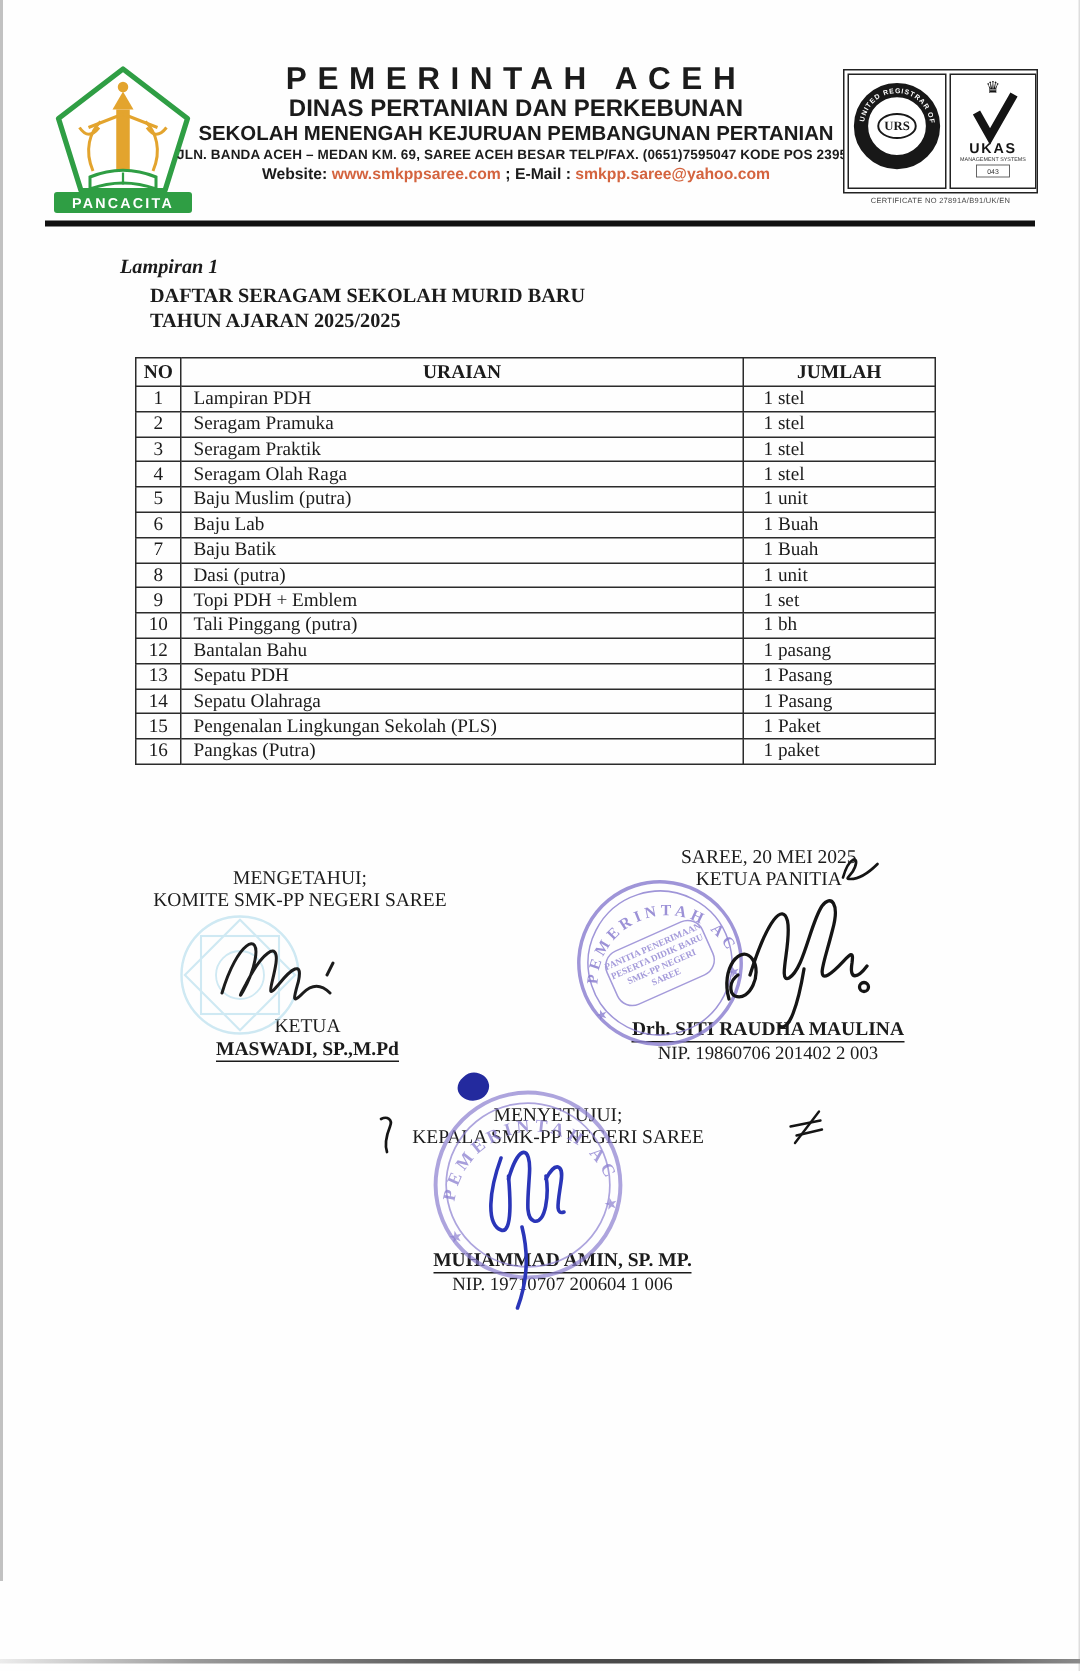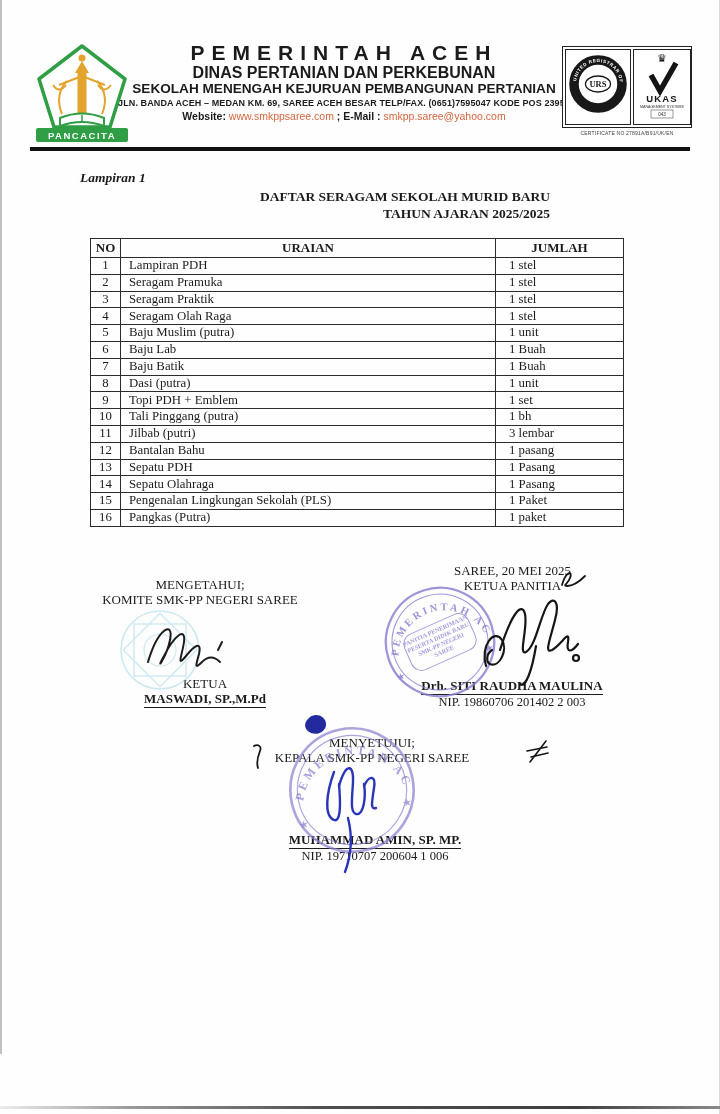--- a/index.html
+++ b/index.html
@@ -15,33 +15,33 @@
   
   .emblem { position:absolute; left:36px; top:44px; width:92px; height:98px; }
   .head-text { position:absolute; left:118px; top:42px; width:452px; text-align:center;
                font-family:"Liberation Sans","DejaVu Sans",sans-serif; font-weight:bold; white-space:nowrap; }
   .h1 { font-size:21px; letter-spacing:7px; line-height:22px; }
   .h2 { font-size:16px; line-height:17px; }
   .h3 { font-size:13.6px; line-height:15px; }
   .h4 { font-size:15.5px; line-height:17px; }
   .addr { font-size:9px; line-height:11px; margin-top:2px; letter-spacing:0.1px; }
   .web  { font-size:10.5px; font-weight:bold; line-height:12px; margin-top:1px; }
-  .web .lnk { color:#d4643f; font-weight:normal; }
+  .web .lnk { color:#d4643f; font-weight:bold; }
 
   .cert-logo { position:absolute; left:562px; top:46px; width:130px; text-align:center; }
   .cert-box { border:1.5px solid #222; padding:2px; display:flex; gap:2px; background:#fff; }
   .cert-cell { border:1px solid #222; background:#fff; }
   .cert-no { font-family:"Liberation Sans",sans-serif; font-size:5px; color:#444; margin-top:2px; letter-spacing:0.2px; }
 
   .rule { position:absolute; left:30px; top:147px; width:660px; height:2px;
           border-top:3.5px solid #101010; border-bottom:1.2px solid #101010; }
 
   
   .lampiran { position:absolute; left:80px; top:170px; font-size:13.5px; font-weight:bold; font-style:italic; }
-  .doc-title { position:absolute; left:100px; top:189px; width:450px; text-align:right;
+  .doc-title { position:absolute; left:100px; top:189px; width:450px; text-align:left;
                font-size:13.5px; font-weight:bold; line-height:16.5px; }
 
   table.uniform { position:absolute; left:90px; top:238px; width:533px; border-collapse:collapse;
                   table-layout:fixed; font-size:12.8px; }
   table.uniform th, table.uniform td { border:1.2px solid #2b2b2b; vertical-align:middle; line-height:1.05; }
   table.uniform th { height:19px; font-size:13px; font-weight:bold; text-align:center; }
   table.uniform td { height:16.8px; }
   .c-no { text-align:center; }
   .c-uraian { padding-left:8px; }
   .c-jumlah { padding-left:13px; }
@@ -190,25 +190,20 @@
           <td class="c-no">9</td>
           <td class="c-uraian">Topi PDH + Emblem</td>
           <td class="c-jumlah">1 set</td>
         </tr>
     <tr>
           <td class="c-no">10</td>
           <td class="c-uraian">Tali Pinggang (putra)</td>
           <td class="c-jumlah">1 bh</td>
         </tr>
     <tr>
-          <td class="c-no">11</td>
-          <td class="c-uraian">Jilbab (putri)</td>
-          <td class="c-jumlah">3 lembar</td>
-        </tr>
-    <tr>
           <td class="c-no">12</td>
           <td class="c-uraian">Bantalan Bahu</td>
           <td class="c-jumlah">1 pasang</td>
         </tr>
     <tr>
           <td class="c-no">13</td>
           <td class="c-uraian">Sepatu PDH</td>
           <td class="c-jumlah">1 Pasang</td>
         </tr>
     <tr>

